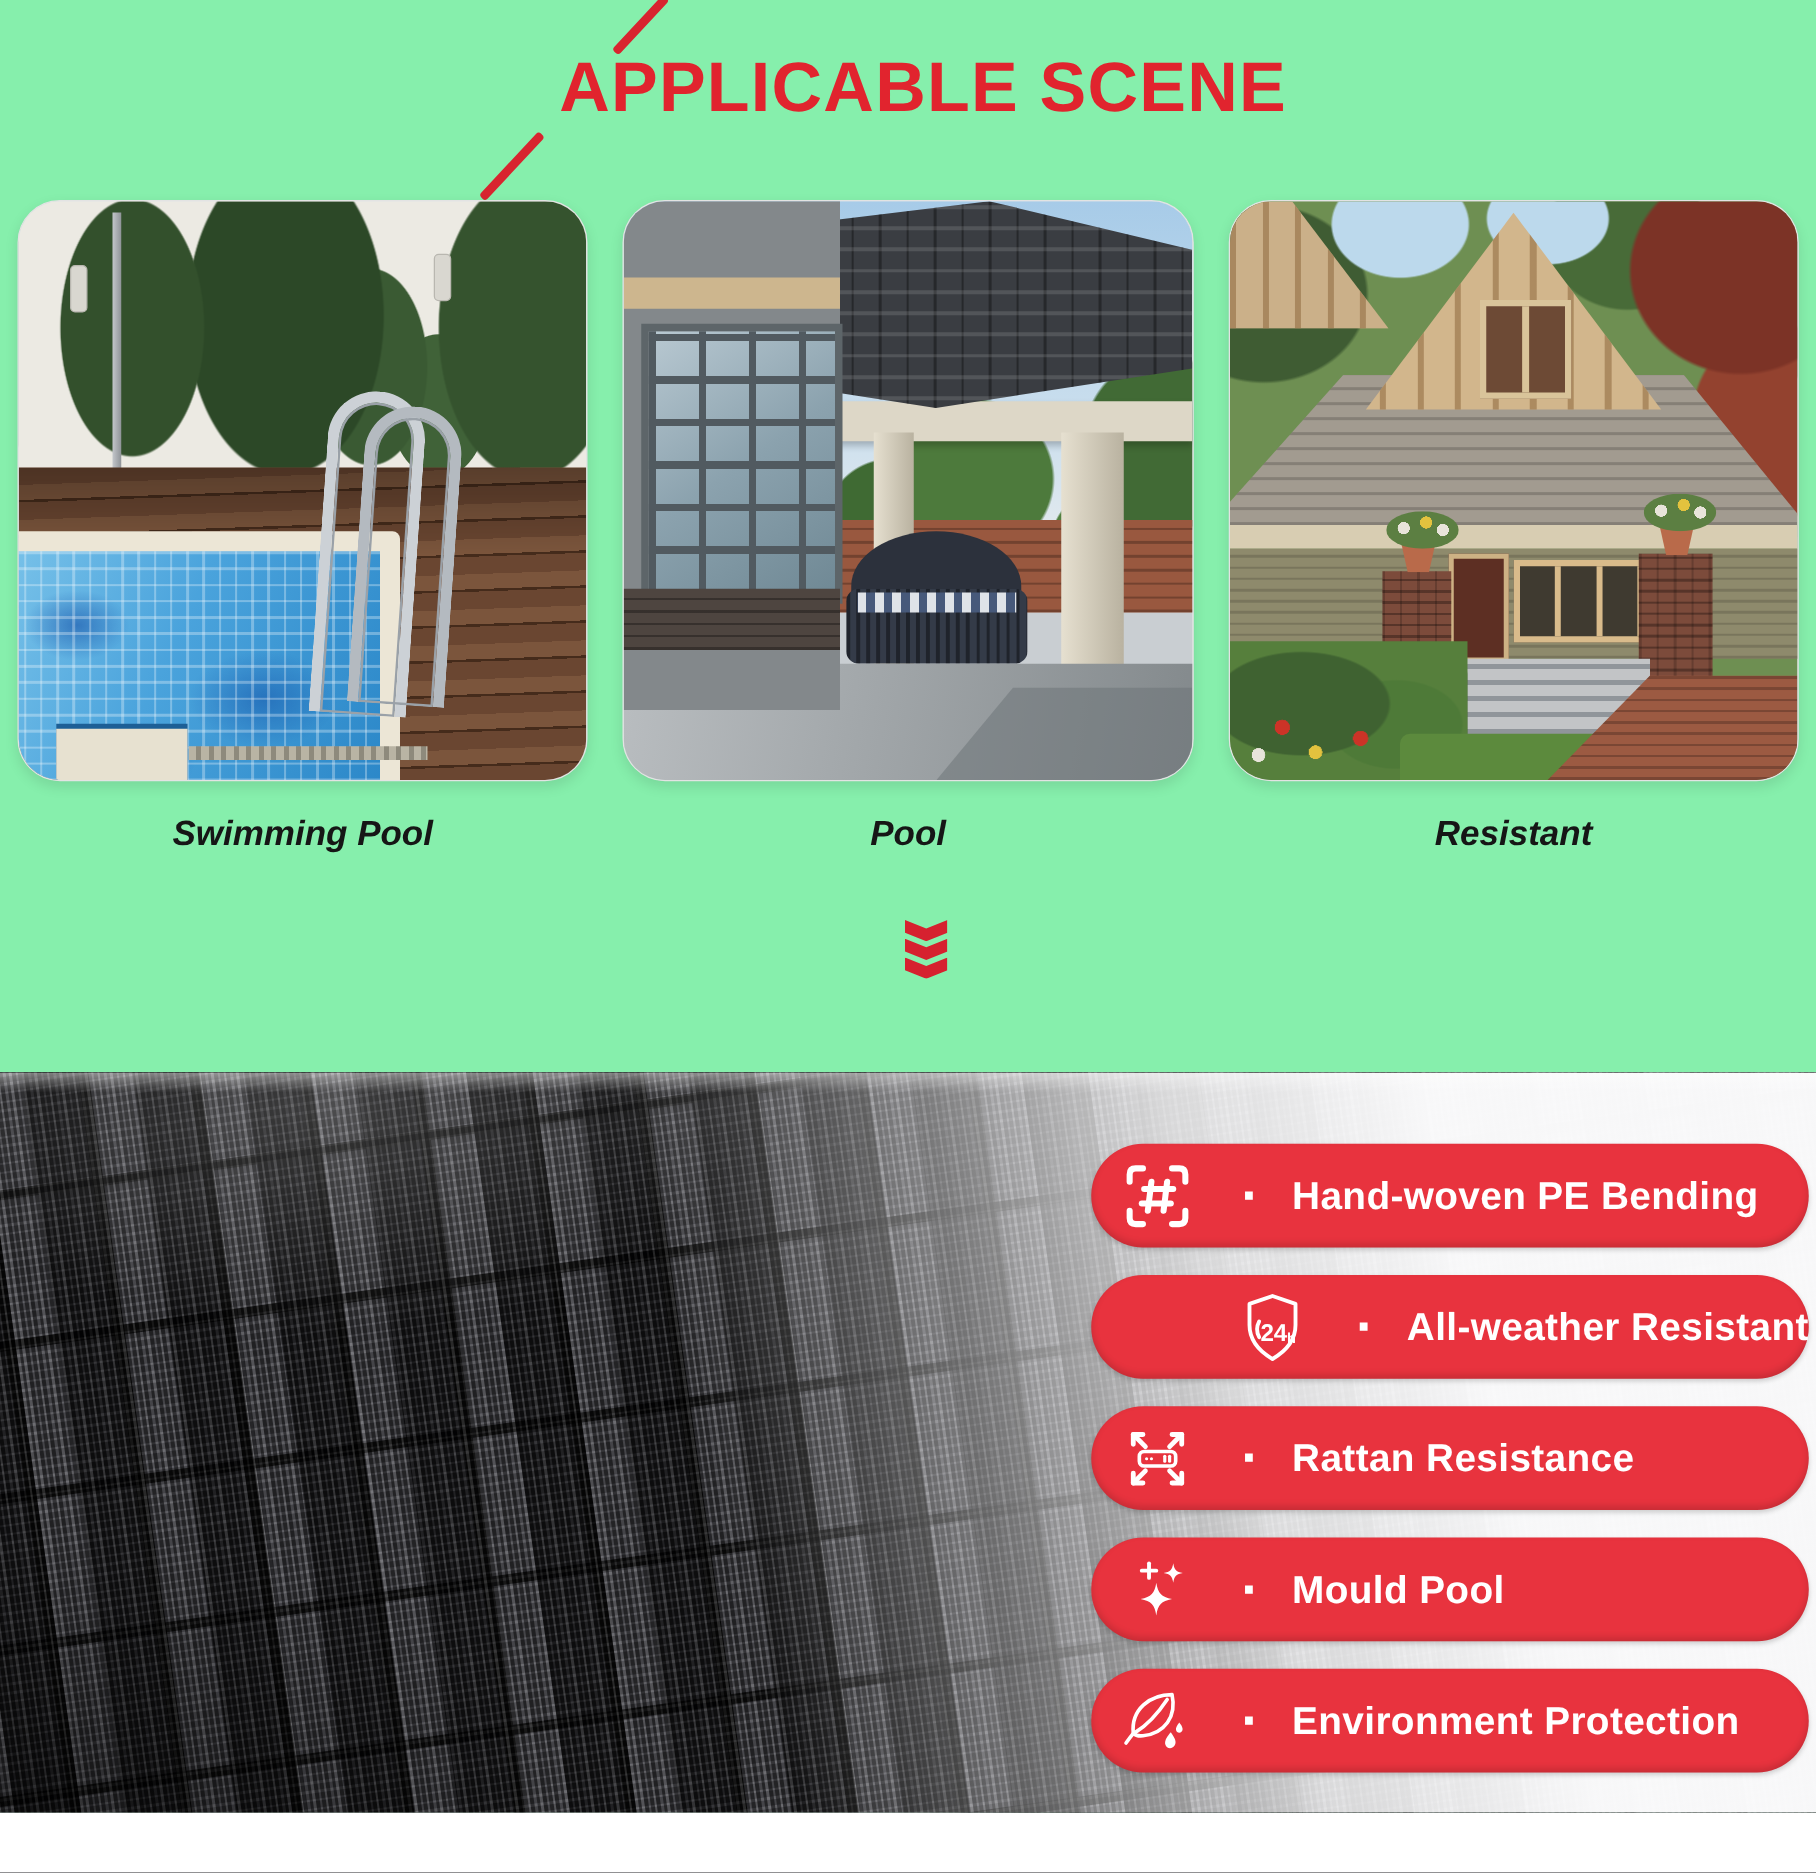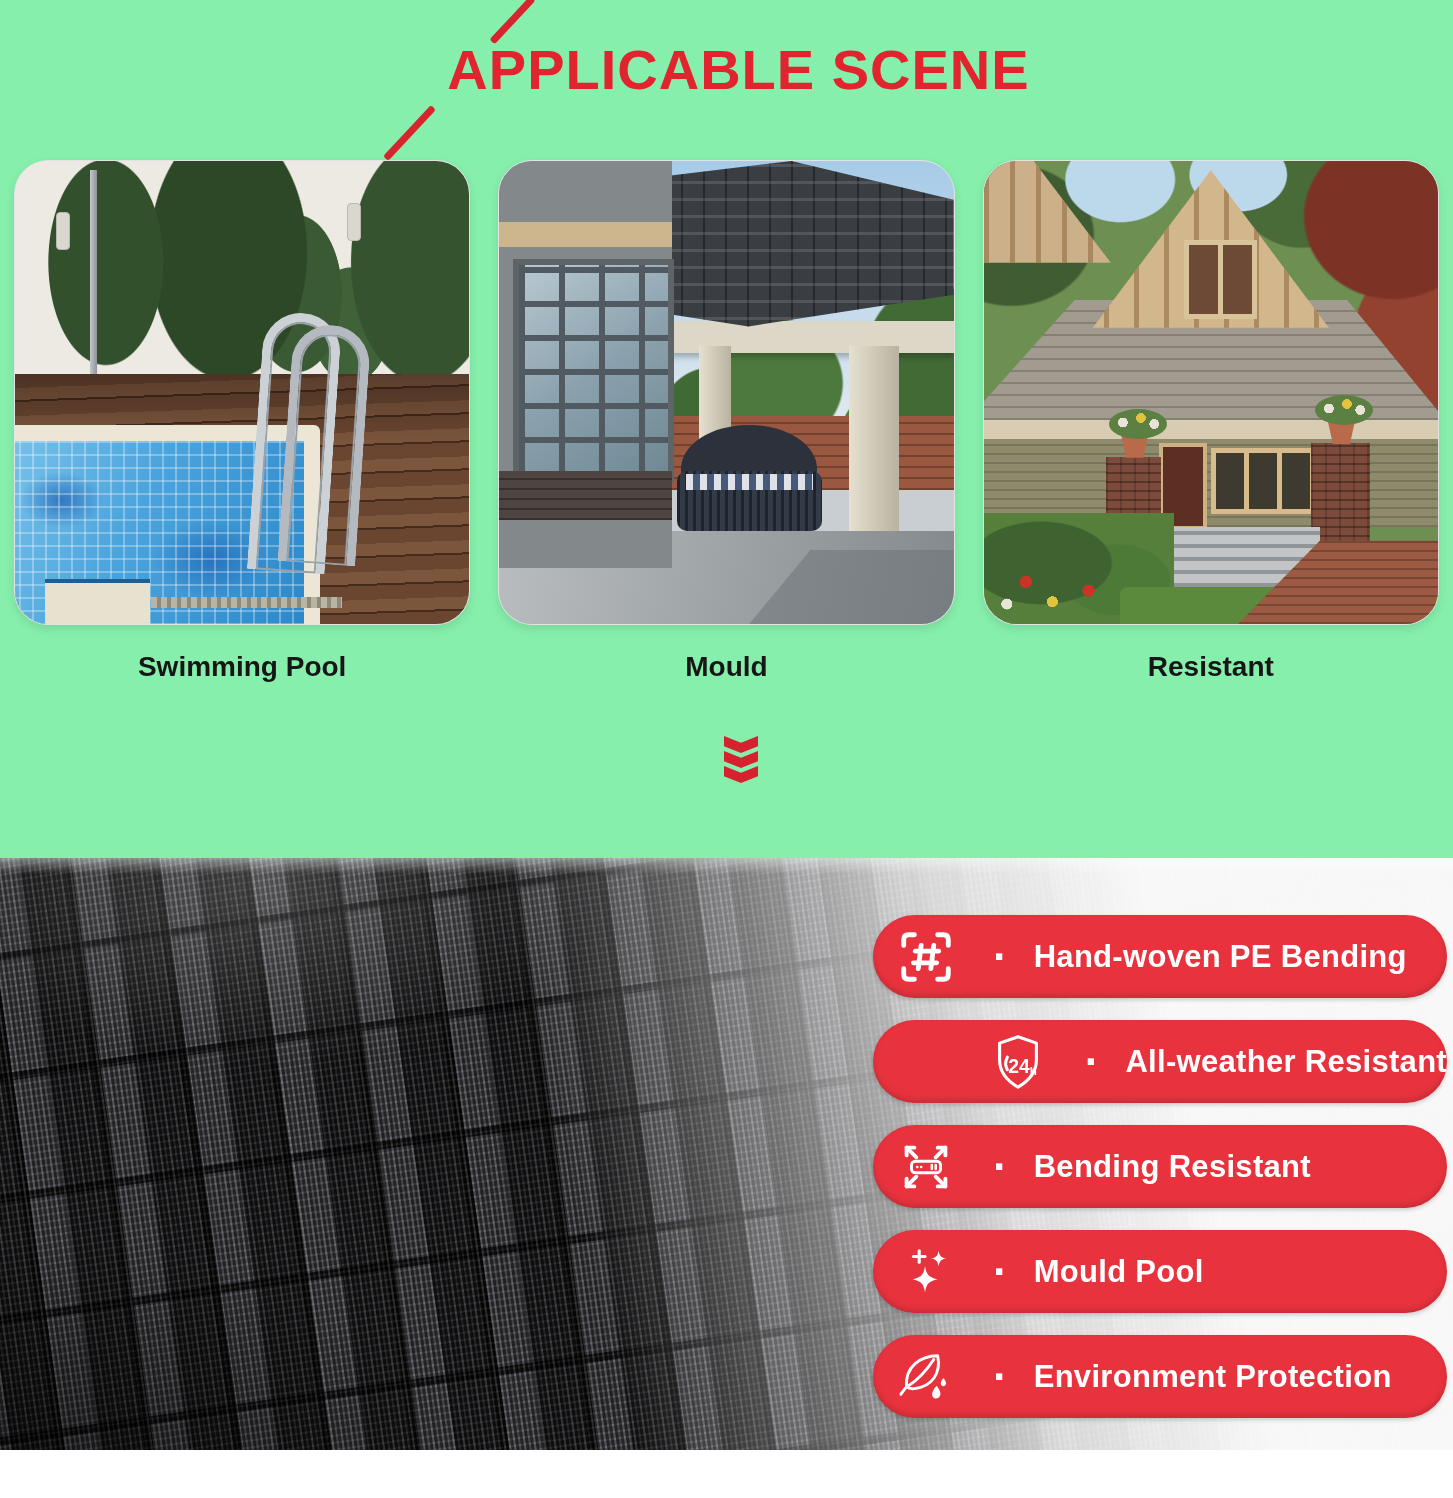--- a/index.html
+++ b/index.html
@@ -7,21 +7,21 @@
         font-family:"Liberation Sans", sans-serif;}
 
   
   .slash{position:absolute;width:7px;border-radius:3px;background:#d8242f;transform:rotate(43deg);}
   .slash-top{left:509px;top:-10px;height:60px;}
   .slash-bottom{left:406px;top:98px;height:70px;}
   .title{position:absolute;top:42px;left:12px;width:100%;margin:0;text-align:center;
          font-size:56px;font-weight:bold;letter-spacing:1px;color:#e1242e;line-height:1;}
 
   
-  .scenes{position:absolute;top:160px;left:14px;right:14px;display:flex;gap:28px;}
+  .scenes{position:absolute;top:160px;left:14px;right:14px;display:flex;gap:28px;font-style:italic;}
   .scene{flex:1;min-width:0;margin:0;}
   .photo{position:relative;height:463px;border-radius:34px;overflow:hidden;background:#dfe3e6;
          border:1px solid #e3e3e3;box-shadow:0 4px 10px rgba(0,0,0,0.10);}
   .scene-label{margin-top:26px;text-align:center;font-size:28px;font-weight:bold;color:#161616;}
   .photo div{position:absolute;}
 
   
   .p1-wall{left:0;top:0;width:100%;height:48%;background:#eceae3;}
   .p1-hedge{left:0;top:0;width:100%;height:52%;background:
     radial-gradient(95px 170px at 20% 42%, #33502c 60%, transparent 61%),
@@ -227,21 +227,21 @@
         <div class="p2-daybed"></div>
         <div class="p2-cushion"></div>
         <div class="p2-floor"></div>
         <div class="p2-floor-shadow"></div>
         <div class="p2-house">
           <div class="p2-cornice"></div>
           <div class="p2-window"></div>
           <div class="p2-base"></div>
         </div>
       </div>
-      <figcaption class="scene-label">Mould</figcaption>
+      <figcaption class="scene-label">Pool</figcaption>
     </figure>
 
     <figure class="scene">
       <div class="photo">
         <div class="p3-foliage"></div>
         <div class="p3-roof"></div>
         <div class="p3-gable"></div>
         <div class="p3-gable-left"></div>
         <div class="p3-dormer-win"></div>
         <div class="p3-eaveband"></div>
@@ -321,21 +321,21 @@
           </g>
           <rect x="17" y="26" width="30" height="12" rx="4" stroke-width="3"></rect>
           <g stroke-width="2.6">
             <path d="M23 32 h0.01"></path>
               <path d="M27 32 h0.01"></path>
             <path d="M38 30 v4"></path>
               <path d="M42 30 v4"></path>
           </g>
         </svg>
         <span class="badge-dot">·</span>
-        <span class="badge-label">Bending Resistant</span>
+        <span class="badge-label">Rattan Resistance</span>
       </div>
 
       <div class="badge b4">
         <svg class="badge-icon" viewBox="0 0 64 64">
           <path fill="#ffffff" stroke="none" d="M31 26 C32.5 35 35 37.5 44 39.5 C35 41.5 32.5 44 31 53 C29.5 44 27 41.5 18 39.5 C27 37.5 29.5 35 31 26 Z"></path>
           <path fill="#ffffff" stroke="none" d="M45 10 C45.9 15.5 47.5 17.1 53 18 C47.5 18.9 45.9 20.5 45 26 C44.1 20.5 42.5 18.9 37 18 C42.5 17.1 44.1 15.5 45 10 Z"></path>
           <g stroke-width="3.2">
               <path d="M25 10 V22"></path>
               <path d="M19 16 H31"></path>
             </g>

